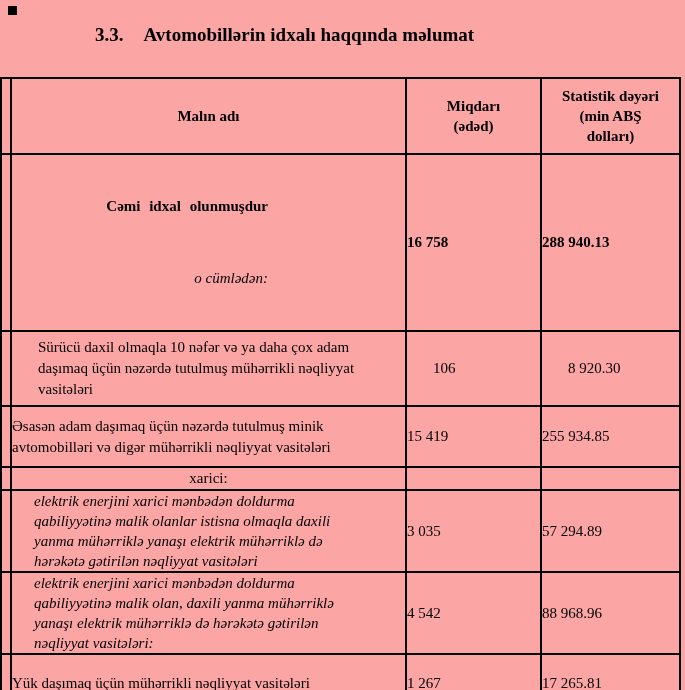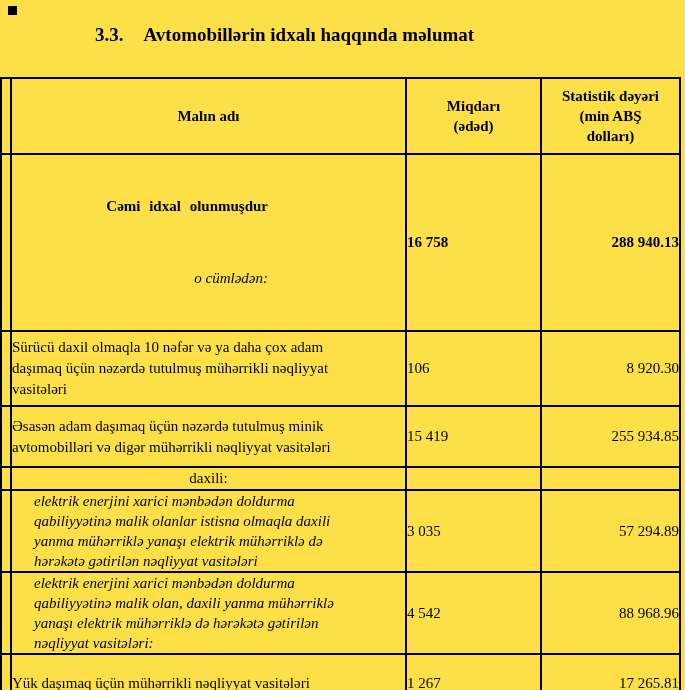--- a/index.html
+++ b/index.html
@@ -4,21 +4,21 @@
 <style>
   html,body{margin:0;padding:0;}
   body{
     width:685px;height:690px;
     background:#ffffff;
     font-family:"Liberation Serif","DejaVu Serif",serif;
     color:#000;
     position:relative;
     overflow:hidden;
   }
-  .page{position:relative;width:685px;height:690px;background:#fde047;}
+  .page{position:relative;width:685px;height:690px;background:#fca5a5;}
 
   .corner-square{
     position:absolute;left:8px;top:6px;width:9px;height:9px;background:#000;
   }
 
   .title{
     position:absolute;left:95px;top:24px;
     font-size:19px;font-weight:bold;white-space:nowrap;
   }
   .title .num{display:inline-block;margin-right:20px;}
@@ -35,21 +35,21 @@
     vertical-align:middle;
     overflow:hidden;
   }
   col.c0{width:10px;}
   col.c1{width:395px;}
   col.c2{width:135px;}
   col.c3{width:139px;}
 
   tr.h-head  td, tr.h-head th{height:74px;}
   tr.h-r0 td{height:50px;}
-  tr.h-r1 td{height:73px;}
+  tr.h-r1 td{height:73px;padding-left:26px;}
   tr.h-r2 td{height:59px;}
   tr.h-r3 td{height:20px;}
   tr.h-r4 td{height:75px;}
   tr.h-r5 td{height:71px;}
   tr.h-r6 td{height:40px;}
   tr.h-r7 td{height:57px;}
 
   th.hname, th.hnum{
     font-weight:bold;text-align:center;
     white-space:pre-line;line-height:20px;
@@ -61,21 +61,21 @@
     line-height:21px;
     padding-left:8px;padding-right:6px;
   }
   td.name.center{text-align:center;padding-left:0;}
   td.name.sub{
     font-style:italic;
     padding-left:22px;padding-right:24px;
     line-height:20px;
   }
   td.qty{text-align:left;padding-right:7px;}
-  td.val{text-align:right;padding-right:10px;}
+  td.val{padding-right:10px;}
   .bold{font-weight:bold;}
 
   .total-wrap{width:256px;text-align:right;}
   .total-label{font-weight:bold;word-spacing:5px;line-height:19px;}
   .total-sub{font-style:italic;line-height:19px;margin-top:32px;}
 </style>
 </head>
 <body>
 
 <div class="page">
@@ -129,21 +129,21 @@
       <tr class="h-r2">
         <td></td>
         <td class="name">Əsasən adam daşımaq üçün nəzərdə tutulmuş minik
 avtomobilləri və digər mühərrikli nəqliyyat vasitələri</td>
         <td class="qty">15 419</td>
         <td class="val">255 934.85</td>
       </tr>
 
       <tr class="h-r3">
         <td></td>
-        <td class="name center">daxili:</td>
+        <td class="name center">xarici:</td>
         <td class="qty"></td>
         <td class="val"></td>
       </tr>
 
       <tr class="h-r4">
         <td></td>
         <td class="name sub">elektrik enerjini xarici mənbədən doldurma
 qabiliyyətinə malik olanlar istisna olmaqla daxili
 yanma mühərriklə yanaşı elektrik mühərriklə də
 hərəkətə gətirilən nəqliyyat vasitələri</td>

